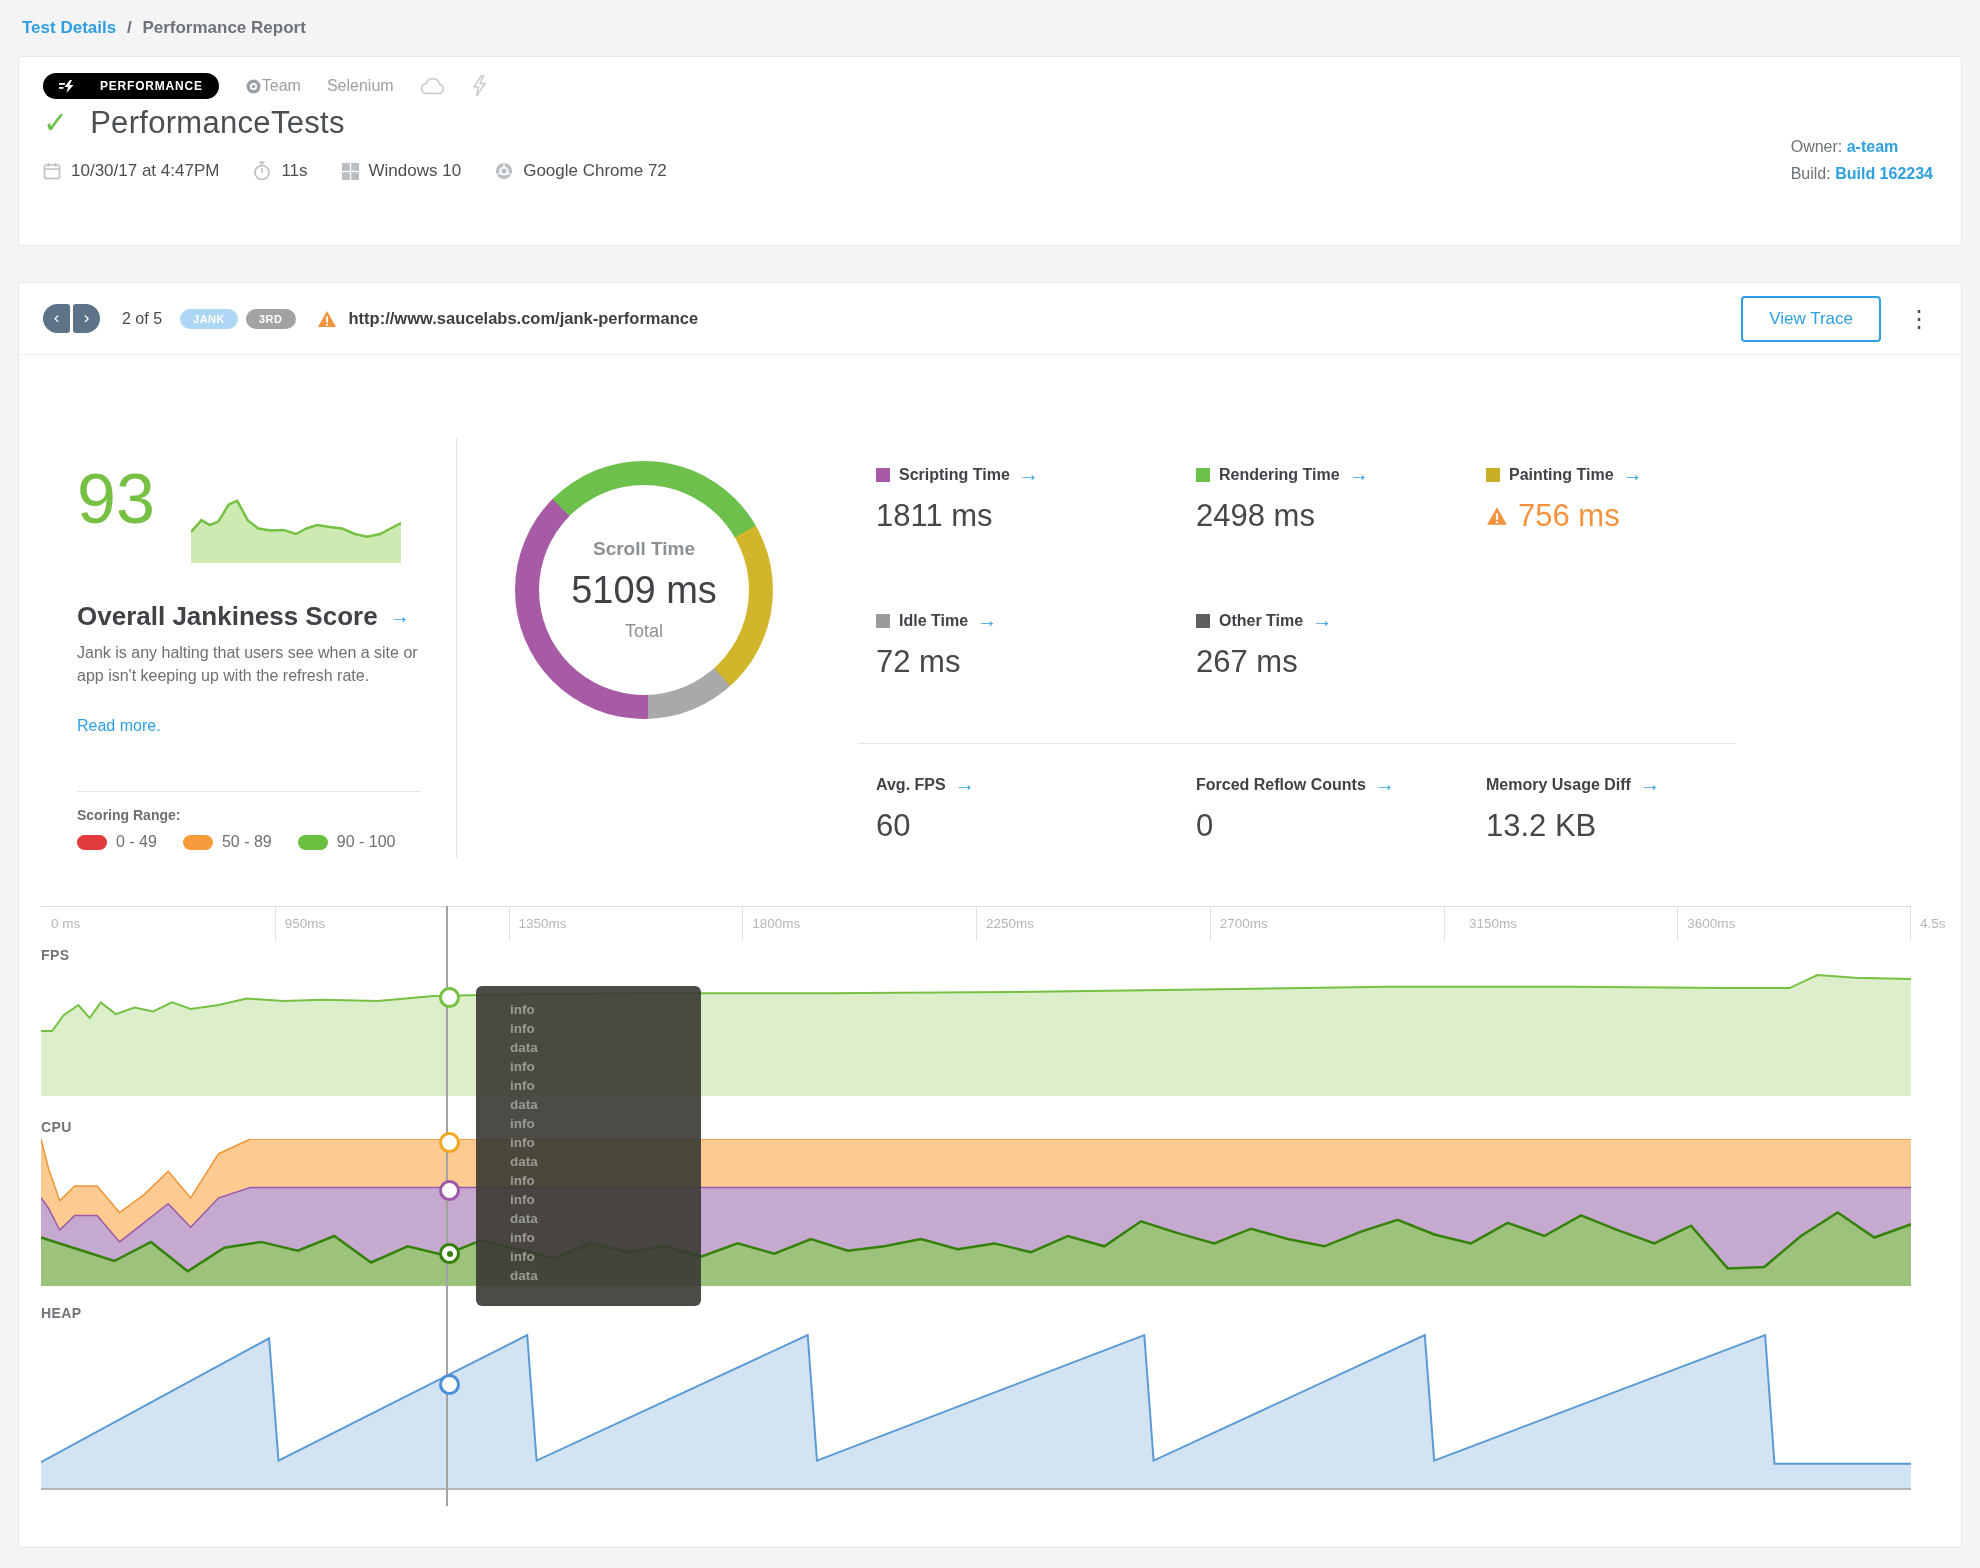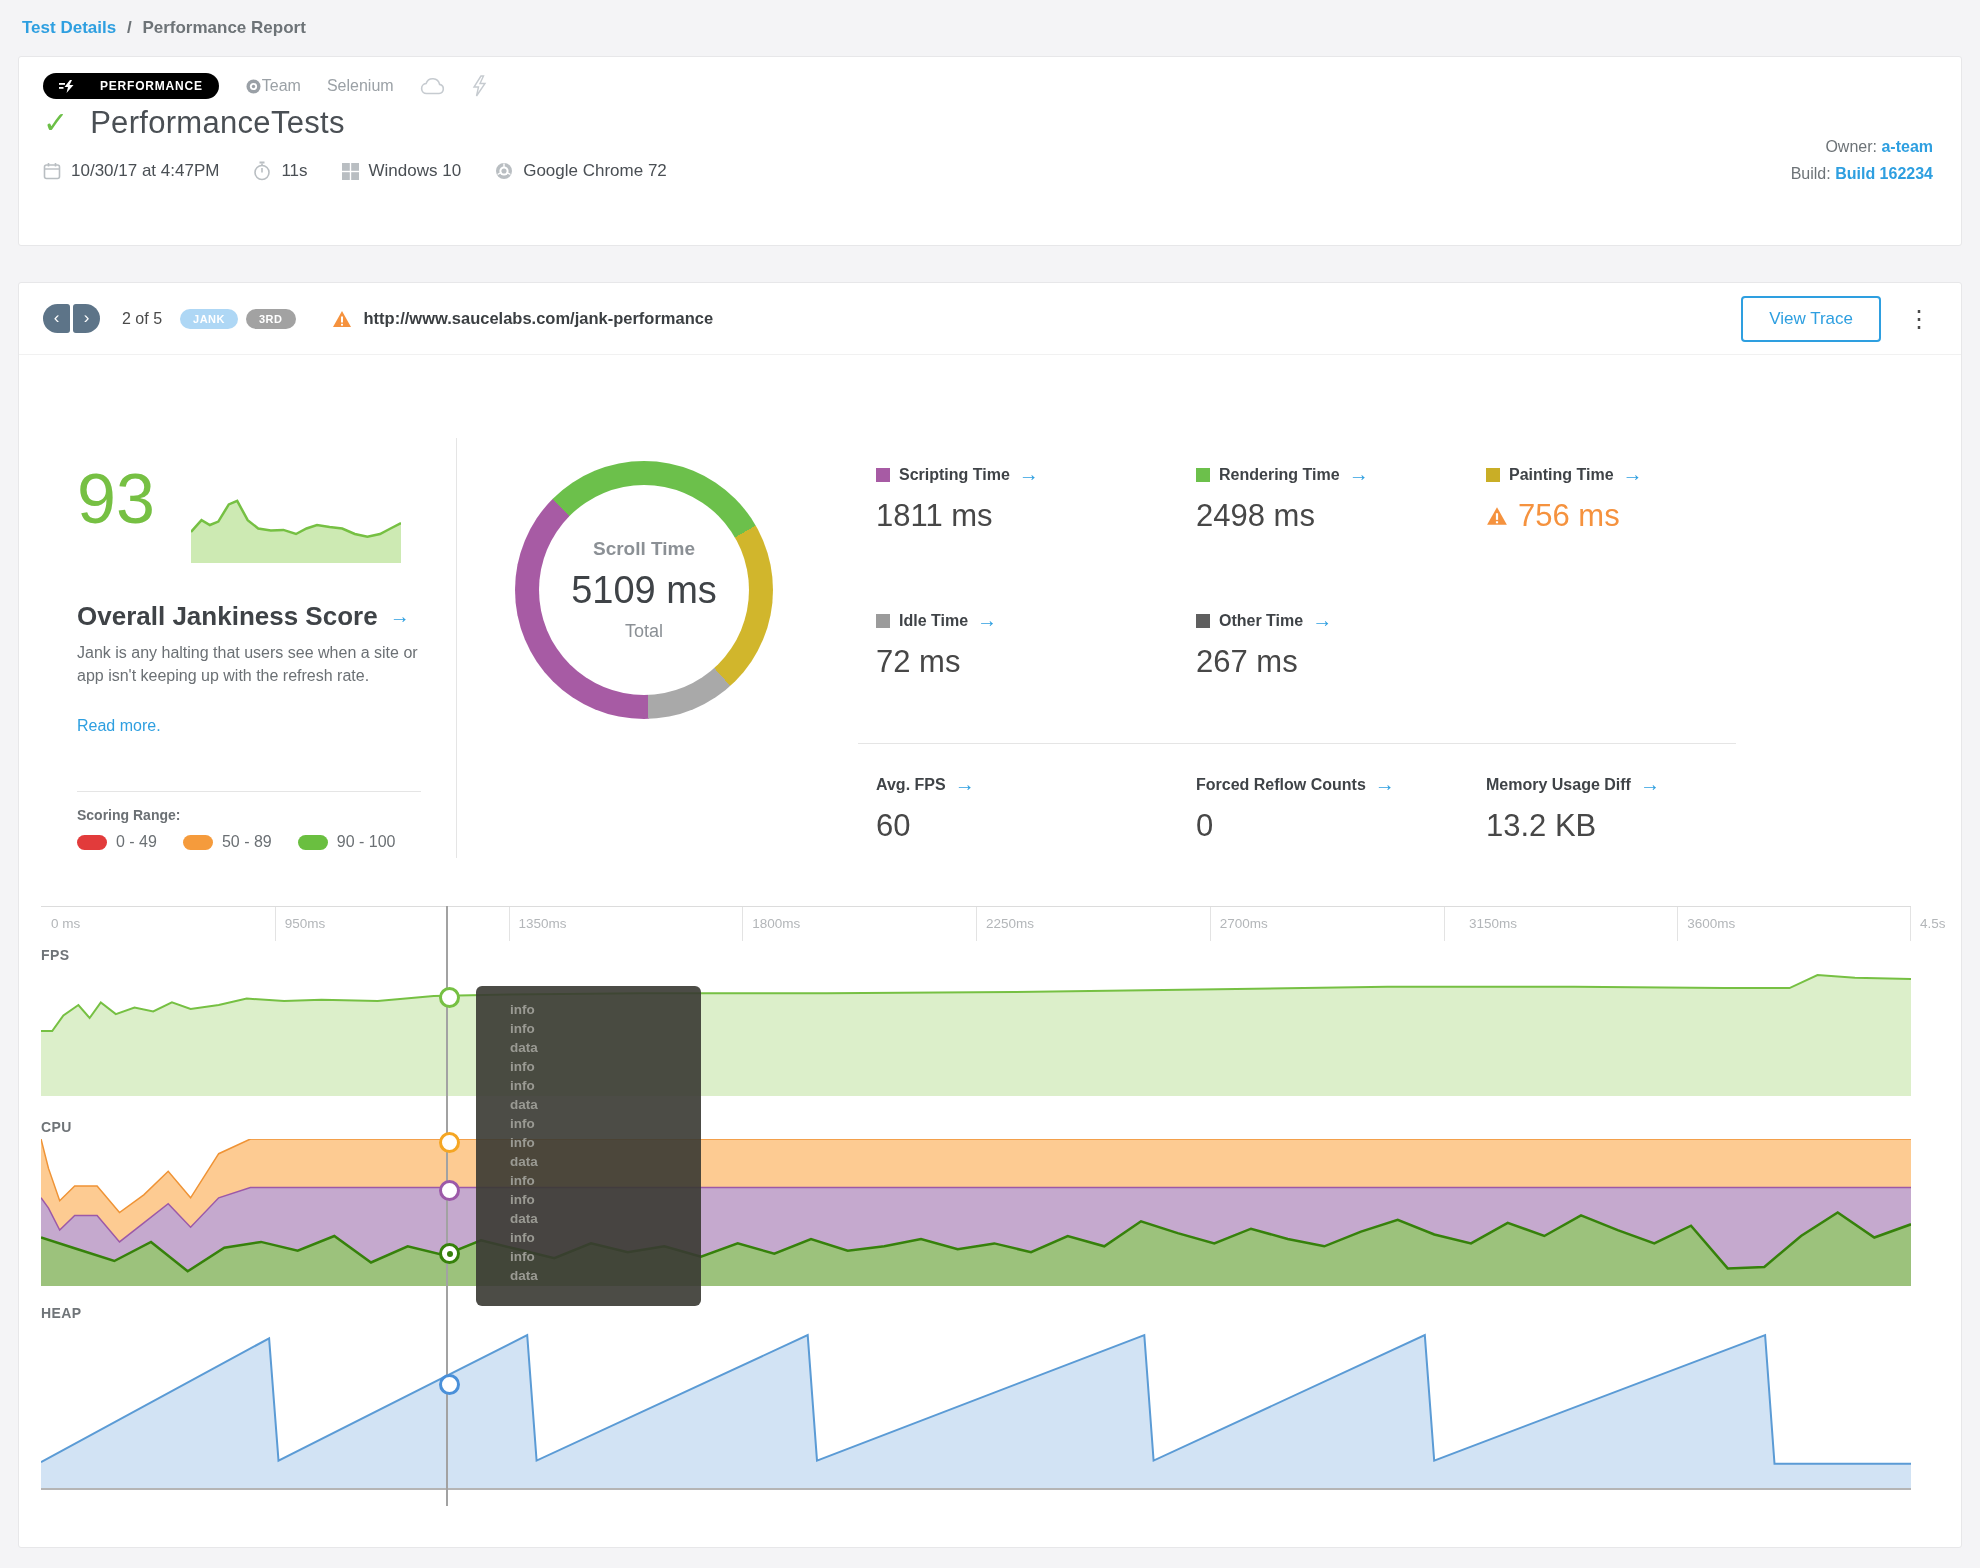--- a/index.html
+++ b/index.html
@@ -17,34 +17,34 @@
   
   .header-card{top:56px;height:190px;}
   .badges-row{position:absolute;top:16px;left:24px;display:flex;align-items:center;gap:26px;}
   .perf-badge{display:inline-flex;align-items:center;gap:24px;background:#000000;color:#fff;font-size:12px;font-weight:bold;letter-spacing:.8px;padding:6px 16px;border-radius:14px;}
   .muted-item{display:inline-flex;align-items:center;gap:0;color:#9ba1a6;font-size:16px;}
   .title-row{position:absolute;top:48px;left:24px;display:flex;align-items:center;gap:22px;}
   .check{color:#6cbf47;font-size:30px;font-weight:bold;line-height:1;}
   .test-title{margin:0;font-size:31px;font-weight:400;color:#4a4f54;letter-spacing:.3px;}
   .meta-row{position:absolute;top:104px;left:24px;display:flex;align-items:center;gap:34px;color:#4a4f54;font-size:17px;}
   .meta-item{display:inline-flex;align-items:center;gap:10px;}
-  .owner-box{position:absolute;top:76px;right:28px;text-align:right;font-size:16px;color:#6d7377;line-height:27px;margin-left:48px;}
+  .owner-box{position:absolute;top:76px;right:28px;text-align:left;font-size:16px;color:#6d7377;line-height:27px;margin-left:48px;}
   .owner-box a{color:#2e9fe0;font-weight:bold;text-decoration:none;cursor:pointer;}
 
   
   .report-card{top:282px;height:1266px;}
 
   
   .toolbar{position:absolute;top:0;left:0;right:0;height:72px;display:flex;align-items:center;padding:0 24px;box-sizing:border-box;border-bottom:1px solid #f1f1f1;}
   .nav-btns{display:flex;gap:3px;margin-right:22px;}
   .nav-btn{width:27px;height:29px;background:#5d7488;color:#fff;border:none;font-size:17px;line-height:1;cursor:pointer;display:flex;align-items:center;justify-content:center;padding:0 0 2px 0;}
   .nav-btn.prev{border-radius:15px 3px 3px 15px;}
   .nav-btn.next{border-radius:3px 15px 15px 3px;}
   .position-label{font-size:16px;color:#4a4a4a;margin-right:18px;}
-  .tags{display:flex;gap:8px;margin-right:36px;}
+  .tags{display:flex;gap:8px;margin-right:21px;}
   .tag{color:#fff;font-size:11px;font-weight:bold;letter-spacing:.5px;padding:4px 13px;border-radius:10px;}
   .url-label{font-size:16.5px;font-weight:bold;color:#3b3f42;margin-left:12px;}
   .toolbar-right{margin-left:auto;display:flex;align-items:center;gap:20px;}
   .view-trace{background:#fff;border:2px solid #2e9fe0;color:#2e9fe0;font-size:17px;font-weight:500;padding:11px 26px;border-radius:4px;cursor:pointer;font-family:inherit;}
   .kebab{font-size:24px;color:#4a4a4a;cursor:pointer;line-height:1;padding:4px 6px;}
 
   
   .alert{position:absolute;top:103px;left:24px;width:1168px;height:42px;background:#fcf7ea;border:1px solid #f3c98b;border-radius:3px;display:flex;align-items:center;padding:0 16px;box-sizing:border-box;}
   .alert-text{font-size:14.5px;color:#3b3f42;margin-left:12px;}
   .alert-text b{margin-right:5px;}

